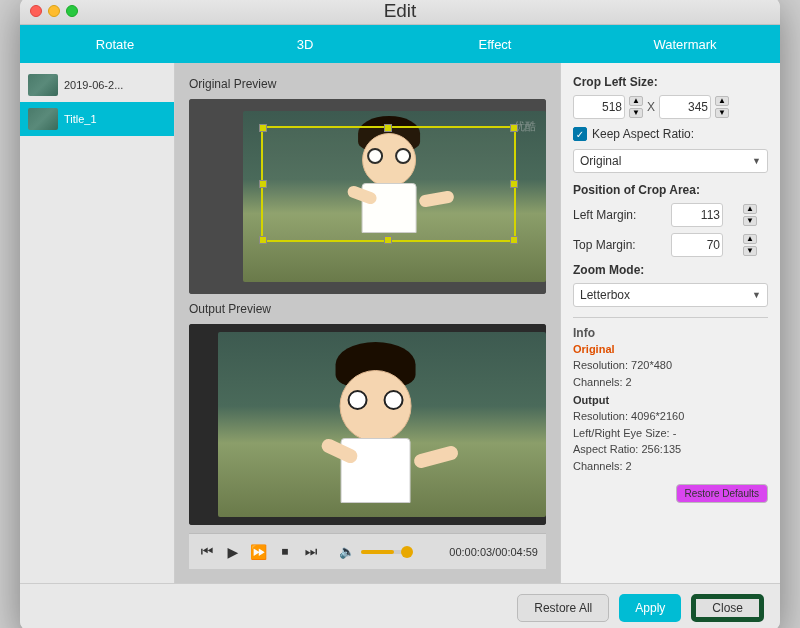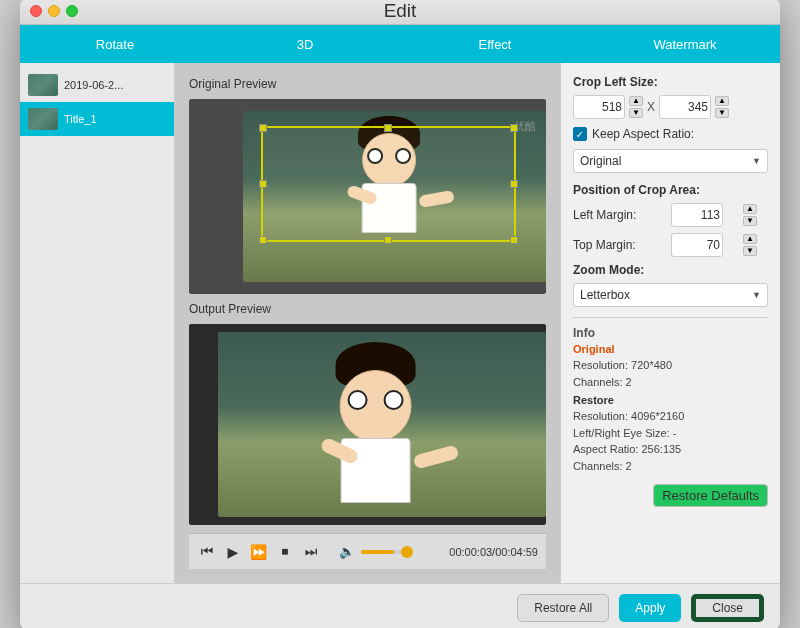--- a/index.html
+++ b/index.html
@@ -389,23 +389,23 @@
     .btn-apply {
       background: #00bcd4;
       color: white;
     }
     .btn-close {
       background: #e0e0e0;
       color: #333;
       border: 5px solid #14532d;
     }
     .restore-defaults-small {
-      font-size: 13px;
-      color: #333;
-      background: #22c55e;
+      font-size: 10px;
+      color: #333;
+      background: #d946ef;
       border: 1px solid #bbb;
       border-radius: 4px;
       padding: 3px 8px;
       cursor: pointer;
       display: inline-block;
       margin-top: 6px;
     }
     .bottom-right-restore {
       display: flex;
       justify-content: flex-end;
@@ -587,21 +587,21 @@
       </div>
 
       <div class="divider"></div>
 
       <div class="info-section">
         <div class="info-title">Info</div>
         <div class="info-sub">Original</div>
         <div class="info-line">Resolution: 720*480</div>
         <div class="info-line">Channels: 2</div>
         <div class="output-section">
-          <div class="info-sub" style="color:#333;">Restore</div>
+          <div class="info-sub" style="color:#333;">Output</div>
           <div class="info-line">Resolution: 4096*2160</div>
           <div class="info-line">Left/Right Eye Size: -</div>
           <div class="info-line">Aspect Ratio: 256:135</div>
           <div class="info-line">Channels: 2</div>
         </div>
       </div>
 
       <div class="bottom-right-restore">
         <button class="restore-defaults-small">Restore Defaults</button>
       </div>

